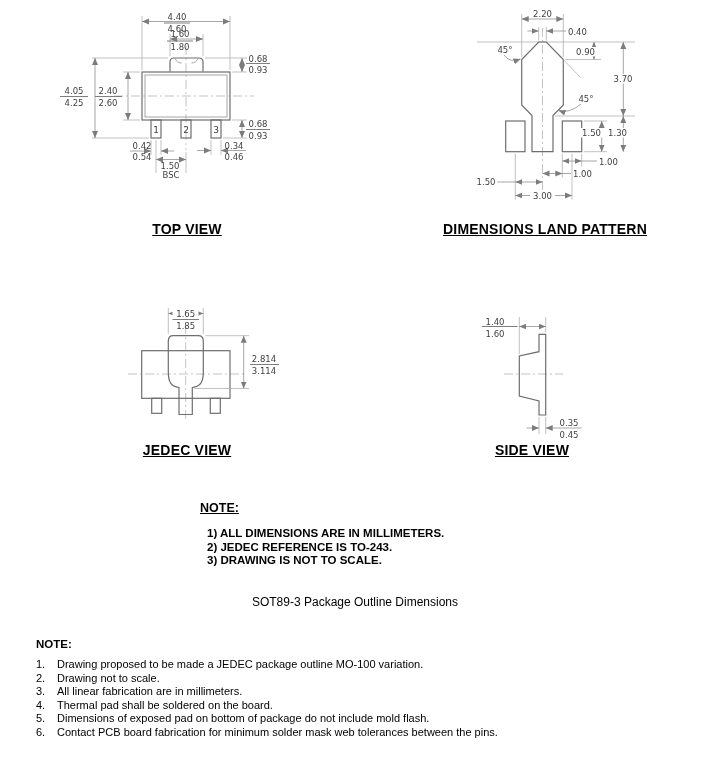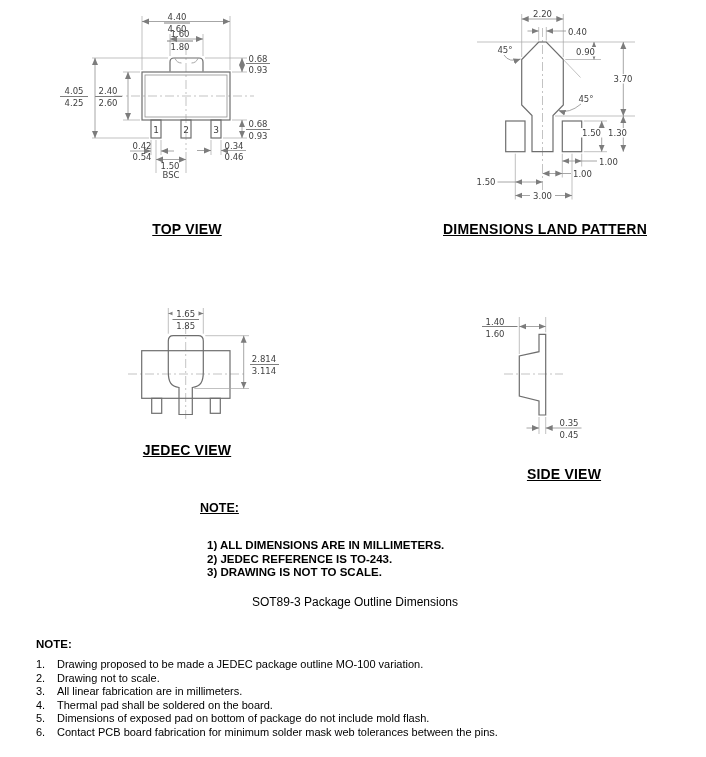--- a/index.html
+++ b/index.html
@@ -15,21 +15,21 @@
   .bar{fill:none;stroke:#6f6f6f;stroke-width:0.9;}
   .cl{fill:none;stroke:#b4b4b4;stroke-width:0.8;stroke-dasharray:9 3 2 3;}
   .wbg{fill:#ffffff;}
   text.dt{font-family:"DejaVu Sans",sans-serif;font-size:8.5px;fill:#3f3f3f;}
   text.pn{font-family:"DejaVu Sans",sans-serif;font-size:9px;fill:#3f3f3f;}
 
   .view-title{position:absolute;transform:translateX(-50%);font-weight:bold;font-size:14px;
               text-decoration:underline;white-space:nowrap;letter-spacing:.2px;}
   .note1{position:absolute;left:200px;top:501px;}
   .note1-title{font-weight:bold;font-size:12.5px;text-decoration:underline;}
-  .note1-items{margin-top:24px;margin-left:7px;font-weight:bold;font-size:11.5px;line-height:13.5px;}
+  .note1-items{margin-top:12px;margin-left:7px;font-weight:bold;font-size:11.5px;line-height:13.5px;}
   .caption{position:absolute;left:355px;top:595px;transform:translateX(-50%);font-size:12px;white-space:nowrap;}
   .fnotes{position:absolute;left:36px;top:638px;width:640px;}
   .fnotes-title{font-weight:bold;font-size:11.5px;}
   .fnotes-list{margin-top:8px;font-size:11px;line-height:13.6px;}
   .fnote-row{display:grid;grid-template-columns:21px 1fr;}
 </style>
 </head>
 <body>
 
 <div class="page">
@@ -228,21 +228,21 @@
       <line class="dim" x1="526.5" y1="428" x2="539" y2="428" marker-end="url(#mE)"></line>
       <line class="dim" x1="545.7" y1="428" x2="581.5" y2="428" marker-start="url(#mS)"></line>
       <text class="dt" x="569" y="426" text-anchor="middle">0.35</text>
       <text class="dt" x="569" y="437.5" text-anchor="middle">0.45</text>
     </g>
   </svg>
 
   <div class="view-title" style="left:187px;top:221px;">TOP VIEW</div>
   <div class="view-title" style="left:545px;top:221px;">DIMENSIONS LAND PATTERN</div>
   <div class="view-title" style="left:187px;top:442px;">JEDEC VIEW</div>
-  <div class="view-title" style="left:564px;top:442px;margin-top:24px;">SIDE VIEW</div>
+  <div class="view-title" style="left:532px;top:442px;">SIDE VIEW</div>
 
   <div class="note1">
     <div class="note1-title">NOTE:</div>
     <div class="note1-items">
       <div>1) ALL DIMENSIONS ARE IN MILLIMETERS.</div>
       <div>2) JEDEC REFERENCE IS TO-243.</div>
       <div>3) DRAWING IS NOT TO SCALE.</div>
     </div>
   </div>
 

